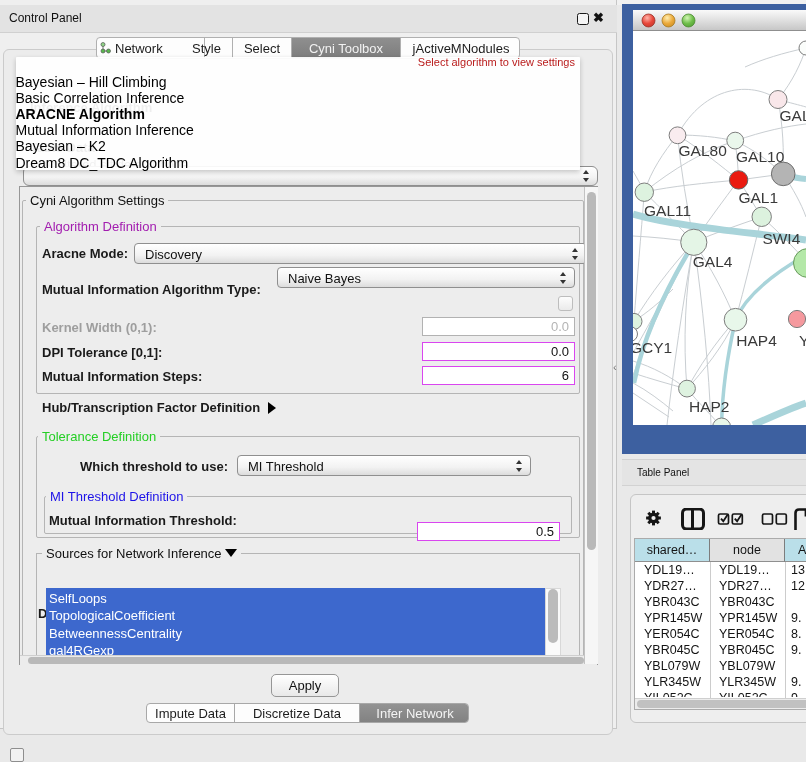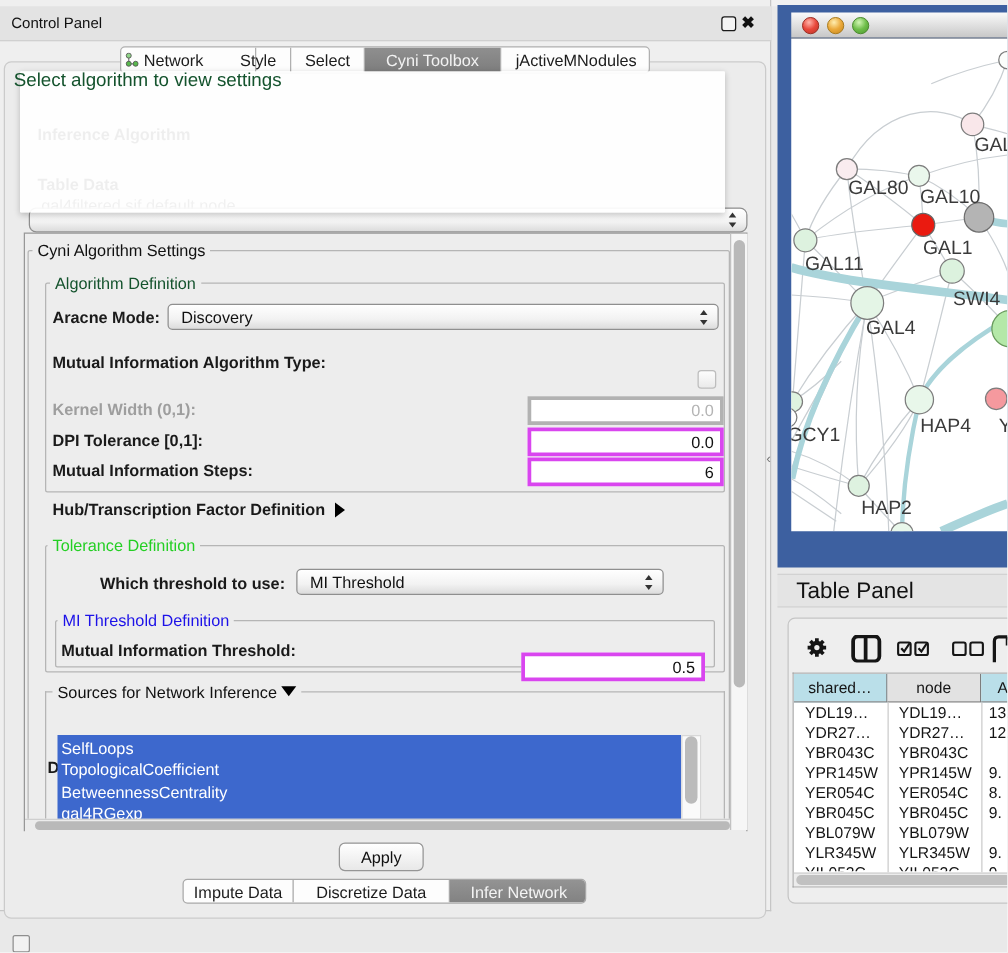--- a/index.html
+++ b/index.html
@@ -11,21 +11,21 @@
   .combo{position:absolute;border:1px solid #8f8f8f;border-radius:4px;
          background:linear-gradient(#ffffff,#f2f2f2 60%,#dcdcdc);
          box-shadow:inset 0 1px 0 #fff;}
   .combo .ct{position:absolute;left:10px;top:50%;transform:translateY(-50%);
              font-size:13px;color:#111;white-space:nowrap;}
   .spin{position:absolute;right:7px;top:50%;transform:translateY(-50%);width:7px;height:12px;}
   .spin:before{content:"";position:absolute;left:0;top:0;border-left:3.5px solid transparent;
     border-right:3.5px solid transparent;border-bottom:4.5px solid #333;}
   .spin:after{content:"";position:absolute;left:0;bottom:0;border-left:3.5px solid transparent;
     border-right:3.5px solid transparent;border-top:4.5px solid #333;}
-  .field{position:absolute;background:#fff;border:3px solid #d946ef;
+  .field{position:absolute;background:#fff;border:1px solid #d946ef;
          font-size:13px;color:#111;text-align:right;padding-right:5px;
          display:flex;align-items:center;justify-content:flex-end;}
   .group{position:absolute;border:1px solid #b5b5b5;border-radius:2px;}
   .gtitle{position:absolute;font-size:13px;padding:0 4px;white-space:nowrap;background:#ededed;}
   .seg{position:absolute;top:0;height:100%;display:flex;align-items:center;justify-content:center;
        font-size:13px;color:#1c1c1c;border-right:1px solid #b0b0b0;box-sizing:border-box;}
   .tseg{position:absolute;top:0;height:100%;display:flex;align-items:center;justify-content:center;
        font-size:13px;color:#1c1c1c;border-right:1px solid #a8a8a8;box-sizing:border-box;}
 </style>
 </head>
@@ -62,29 +62,33 @@
     <div class="seg" style="left:304px;width:120px;border-right:none;">jActiveMNodules</div>
   </div>
 
   <div class="abs" style="left:19px;top:186px;width:579px;height:479px;background:#ededed;
        border:1px solid #979797;box-sizing:border-box;"></div>
 
   <div class="group" style="left:22px;top:200px;width:560px;height:458px;"></div>
   <div class="gtitle" style="left:26px;top:193px;color:#111;">Cyni Algorithm Settings</div>
 
   <div class="group" style="left:36px;top:226px;width:542px;height:166px;"></div>
-  <div class="gtitle" style="left:40px;top:219px;color:#14532d;">Algorithm Definition</div>
+  <div class="gtitle" style="left:40px;top:219px;color:#a21caf;">Algorithm Definition</div>
 
   <div class="lbl" style="left:42px;top:246px;">Aracne Mode:</div>
-  <div class="combo" style="left:134px;top:243px;width:439px;height:19px;">
+  <div class="combo" style="left:134px;top:243px;width:439px;height:19px;padding-left:12px;">
       <span class="ct">Discovery</span>
       <span class="spin"></span>
     </div>
 
   <div class="lbl" style="left:42px;top:282px;">Mutual Information Algorithm Type:</div>
+  <div class="combo" style="left:277px;top:267px;width:296px;height:19px;">
+      <span class="ct">Naive Bayes</span>
+      <span class="spin"></span>
+    </div>
 
   <div class="abs" style="left:558px;top:296px;width:13px;height:13px;border:1px solid #bdbdbd;border-radius:3px;background:linear-gradient(#fdfdfd,#eaeaea);"></div>
 
   <div class="lbl dis" style="left:42px;top:320px;">Kernel Width (0,1):</div>
   <div class="field" style="left:422px;top:317px;width:146px;height:17px;border-color:#b2b2b2;color:#b4b4b4;">0.0</div>
 
   <div class="lbl" style="left:42px;top:345px;">DPI Tolerance [0,1]:</div>
   <div class="field" style="left:422px;top:342px;width:146px;height:17px;">0.0</div>
 
   <div class="lbl" style="left:42px;top:369px;">Mutual Information Steps:</div>
@@ -141,21 +145,29 @@
 
   <div class="lbl" style="left:30px;top:100px;">Inference Algorithm</div>
   <div class="lbl" style="left:30px;top:140px;">Table Data</div>
   <div class="abs" style="left:33px;top:157px;font-size:13px;color:#333;">gal4filtered.sif default node</div>
   <div class="combo" style="left:23px;top:166px;width:573px;height:18px;border-radius:6px;">
       <span class="spin"></span>
     </div>
 
   <div class="abs" style="left:16px;top:57px;width:564px;height:113px;background:rgba(255,255,255,0.93);
        box-shadow:0 2px 5px rgba(0,0,0,0.22);border-radius:1px;">
-    <div style="position:absolute;left:-5px;top:-1px;width:100%;text-align:left;font-size:15px;color:#14532d;">Select algorithm to view settings</div>
+    <div style="position:absolute;left:-5px;top:-1px;width:100%;text-align:right;font-size:11px;color:#b91c1c;">Select algorithm to view settings</div>
+    <div style="position:absolute;left:-0.5px;top:16.5px;font-size:14px;color:#000;line-height:16.2px;white-space:nowrap;">
+      Bayesian – Hill Climbing<br>
+      Basic Correlation Inference<br>
+      <b>ARACNE Algorithm</b><br>
+      Mutual Information Inference<br>
+      Bayesian – K2<br>
+      Dream8 DC_TDC Algorithm
+    </div>
   </div>
 
   <div class="abs" style="left:622px;top:4px;width:184px;height:450px;background:#3d60a0;"></div>
   <div class="abs" style="left:633px;top:10px;width:173px;height:21px;
        background:linear-gradient(#fafafa,#c7c7c7);border-bottom:1px solid #8f8f8f;box-sizing:border-box;"></div>
   <svg class="abs" style="left:640px;top:12px;" width="60" height="17" viewBox="0 0 60 17">
     <defs>
       <radialGradient id="rg" cx="0.4" cy="0.3" r="0.8">
         <stop offset="0" stop-color="#ffb4aa"></stop>
           <stop offset="0.55" stop-color="#e8473a"></stop>
@@ -258,21 +270,21 @@
         <text x="-3" y="321.5">GCY1</text>
         <text x="103.3" y="314.5">HAP4</text>
         <text x="166" y="314.5">Y</text>
         <text x="56" y="380.5">HAP2</text>
       </g>
     </svg>
   </div>
 
   <div class="abs" style="left:622px;top:459px;width:184px;height:27px;background:#e4e4e4;
        border-top:1px solid #d2d2d2;border-bottom:1px solid #d2d2d2;box-sizing:border-box;"></div>
-  <div class="abs" style="left:637px;top:459px;height:27px;line-height:27px;font-size:18px;color:#111;">Table Panel</div>
+  <div class="abs" style="left:637px;top:459px;height:27px;line-height:27px;font-size:10px;color:#111;">Table Panel</div>
 
   <div class="abs" style="left:630px;top:494px;width:184px;height:229px;background:#eeeeee;
        border:1px solid #c5c5c5;border-radius:6px;box-sizing:border-box;"></div>
 
   <svg class="abs" style="left:644px;top:508px;" width="170" height="22" viewBox="0 0 170 22">
 
     <g fill="#151515">
       <circle cx="9.5" cy="10" r="5.4"></circle>
       <g stroke="#151515" stroke-width="3">
         <line x1="9.5" y1="2.6" x2="9.5" y2="17.4"></line>

